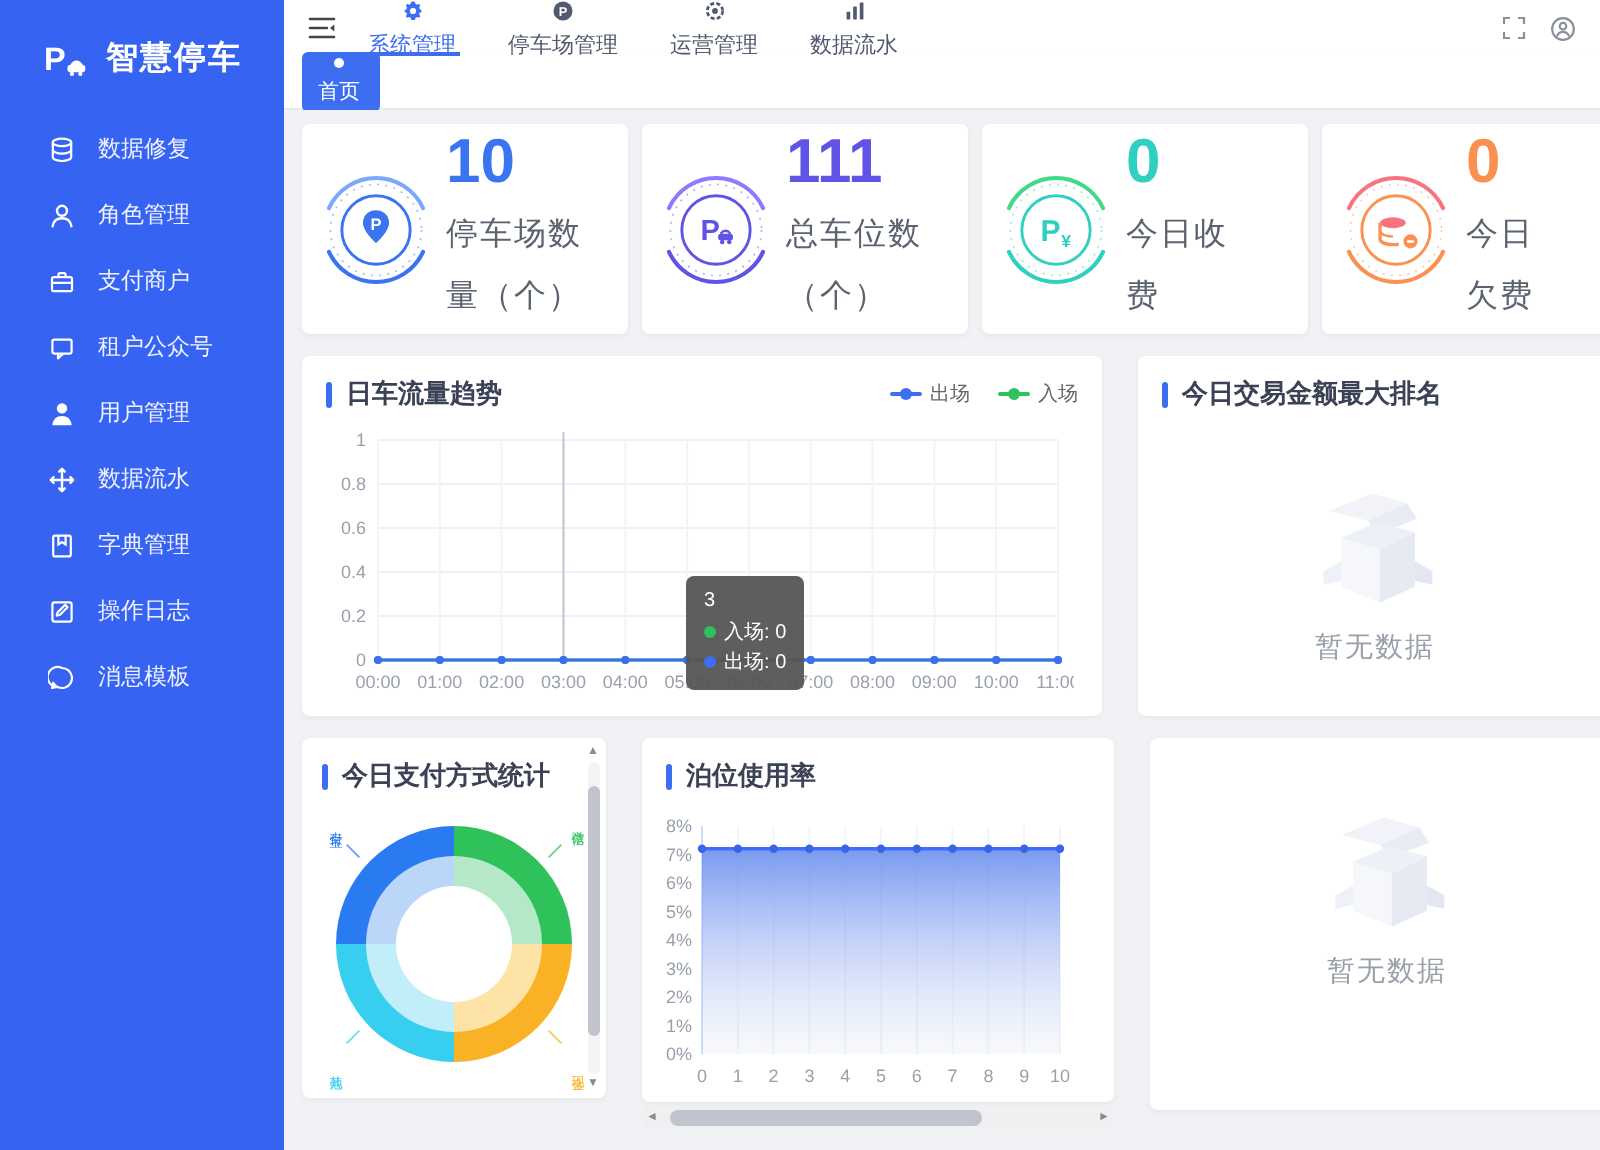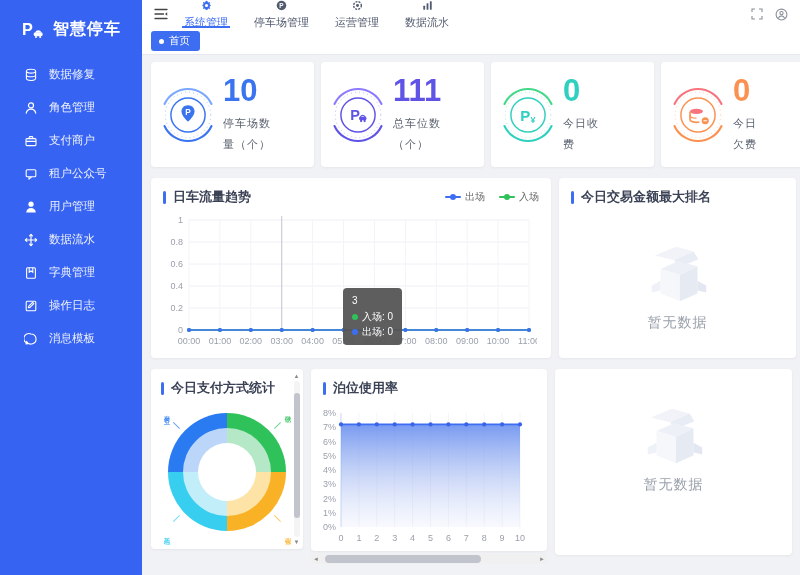--- a/index.html
+++ b/index.html
@@ -26,33 +26,33 @@
   .tab .tab-ic { display:inline-flex; width:11px; height:11px; }
   .tab.active { color:#3d6ef2; }
   .tab.active:after { content:""; position:absolute; left:-2px; right:-2px; bottom:0;
                       height:2px; background:#3d6ef2; }
   .top-right { margin-left:auto; display:flex; gap:12px; align-items:center; color:#8a8f99; }
   .top-right span { display:inline-flex; cursor:pointer; }
   .crumbbar { height:27px; background:#fff; border-bottom:1px solid #e7e9ee;
               display:flex; align-items:center; padding-left:9px; flex-shrink:0;
               box-shadow:0 1px 2px rgba(0,0,0,.04); }
   .crumb-chip { background:#3d6ef2; color:#fff; font-size:10.5px; padding:3px 10px 3px 8px;
-                border-radius:3px; display:inline-flex; align-items:center; gap:5px; cursor:pointer; }
+                border-radius:3px; display:inline-flex; align-items:center; gap:5px; cursor:pointer;flex-direction:column; }
   .crumb-chip .dot { width:5px; height:5px; border-radius:50%; background:#fff; }
 
   
   .content { flex:1; background:#f0f2f5; padding:7px 0 0 9px; overflow:hidden; }
   .card { background:#fff; border-radius:4px; box-shadow:0 1px 3px rgba(0,0,0,.05); flex-shrink:0; }
   .cards-row { display:flex; gap:7px; }
-  .row { display:flex; gap:8px; margin-top:11px; }
+  .row { display:flex; gap:18px; margin-top:11px; }
 
   .stat-card { width:163px; height:105px; display:flex; align-items:center;
                padding:0 6px 0 8px; gap:6px; }
   .stat-num { font-size:31px; font-weight:bold; line-height:1; }
-  .stat-label { font-size:11px; color:#5c6370; margin-top:7px; line-height:1.9;
+  .stat-label { font-size:16px; color:#5c6370; margin-top:7px; line-height:1.9;
                 letter-spacing:1px; white-space:pre-line; }
 
   .panel-head { display:flex; align-items:center; padding:10px 12px 4px; }
   .tbar { width:3px; height:13px; background:#3d6ef2; border-radius:1.5px;
           margin-right:7px; flex-shrink:0; }
   .panel-title { font-size:13px; color:#3b4256; font-weight:bold; white-space:nowrap; }
 
   .legend { margin-left:auto; display:flex; gap:14px; align-items:center; }
   .lg-item { display:flex; align-items:center; gap:4px; font-size:10px; color:#666; cursor:pointer; }
   .lg-mark { position:relative; width:16px; height:6px; }

